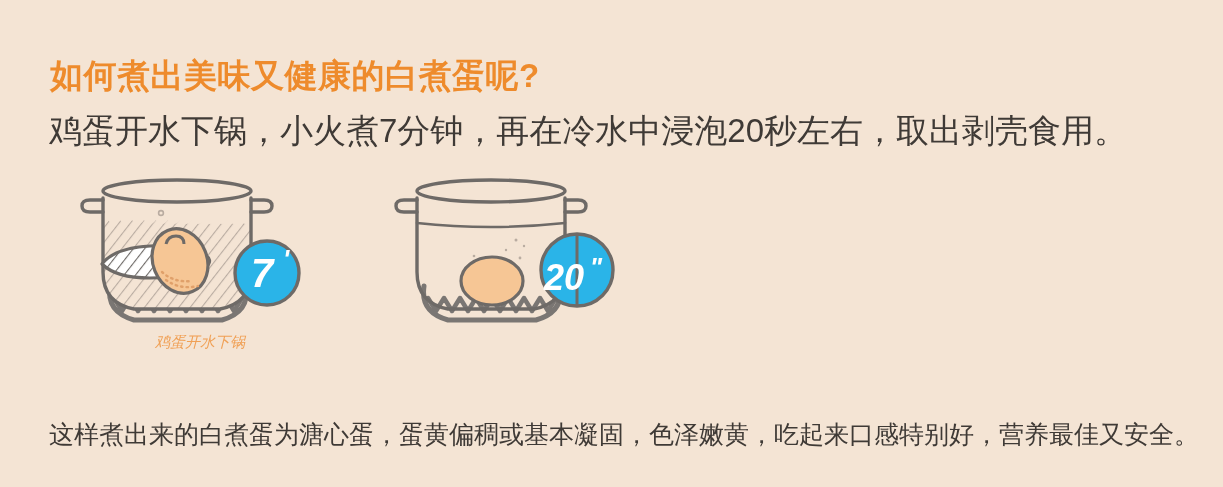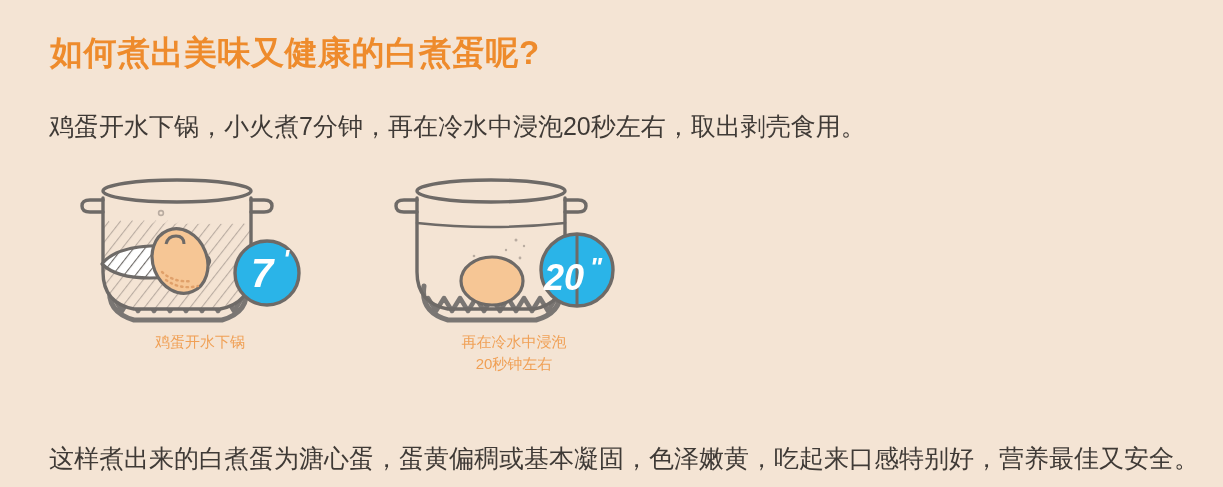--- a/index.html
+++ b/index.html
@@ -19,35 +19,35 @@
     position: relative;
     width: 1223px;
     height: 487px;
     background: #f4e4d4;
   }
 
   
   .headline {
     position: absolute;
     left: 50px;
-    top: 33px;
+    top: 56px;
     font-size: 33px;
     font-weight: bold;
     color: #ee8b2c;
     letter-spacing: 0.5px;
     white-space: nowrap;
     line-height: 1.2;
   }
 
   
   .intro {
     position: absolute;
     left: 49px;
     top: 110px;
-    font-size: 25px;
+    font-size: 33px;
     color: #3f3a36;
     white-space: nowrap;
     letter-spacing: 0px;
     line-height: 1.3;
   }
 
   
   .illus-wrap {
     position: absolute;
     left: 60px;
@@ -73,33 +73,33 @@
   .caption {
     position: absolute;
     left: 0;
     top: 163px;
     width: 260px;
     text-align: center;
     color: #f0a055;
     font-size: 15px;
     line-height: 22px;
     font-weight: normal;
+    font-style: italic;
   }
   .caption div { white-space: nowrap; }
 
   
   .footer-text {
     position: absolute;
     left: 49px;
     top: 418px;
     font-size: 25px;
     color: #3f3a36;
     white-space: nowrap;
     letter-spacing: 0px;
-    margin-top: 24px;
   }
 </style>
 </head>
 <body>
 
 <div class="page">
 
   <div class="headline">如何煮出美味又健康的白煮蛋呢?</div>
 
   <div class="intro">鸡蛋开水下锅，小火煮7分钟，再在冷水中浸泡20秒左右，取出剥壳食用。</div>
@@ -213,23 +213,19 @@
         </g>
 
         <g>
           <circle cx="193" cy="102" r="36" fill="#2ab4e8" stroke="#6e6a67" stroke-width="3.4"></circle>
           <path d="M 193,66 L 193,138" stroke="#6e6a67" stroke-width="3" fill="none"></path>
           <text x="180" y="122" font-family="'Liberation Sans', sans-serif" font-size="36" font-weight="bold" font-style="italic" fill="#ffffff" text-anchor="middle">20</text>
           <text x="212" y="108" font-family="'Liberation Sans', sans-serif" font-size="26" font-weight="bold" font-style="italic" fill="#ffffff" text-anchor="middle">"</text>
         </g>
       </svg>
 
-      <div class="caption">
-        <div>再在冷水中浸泡</div>
-        <div>20秒钟左右</div>
-      </div>
     </div>
 
   </div>
 
   <div class="footer-text">这样煮出来的白煮蛋为溏心蛋，蛋黄偏稠或基本凝固，色泽嫩黄，吃起来口感特别好，营养最佳又安全。</div>
 
 </div>
 
 </body></html>

